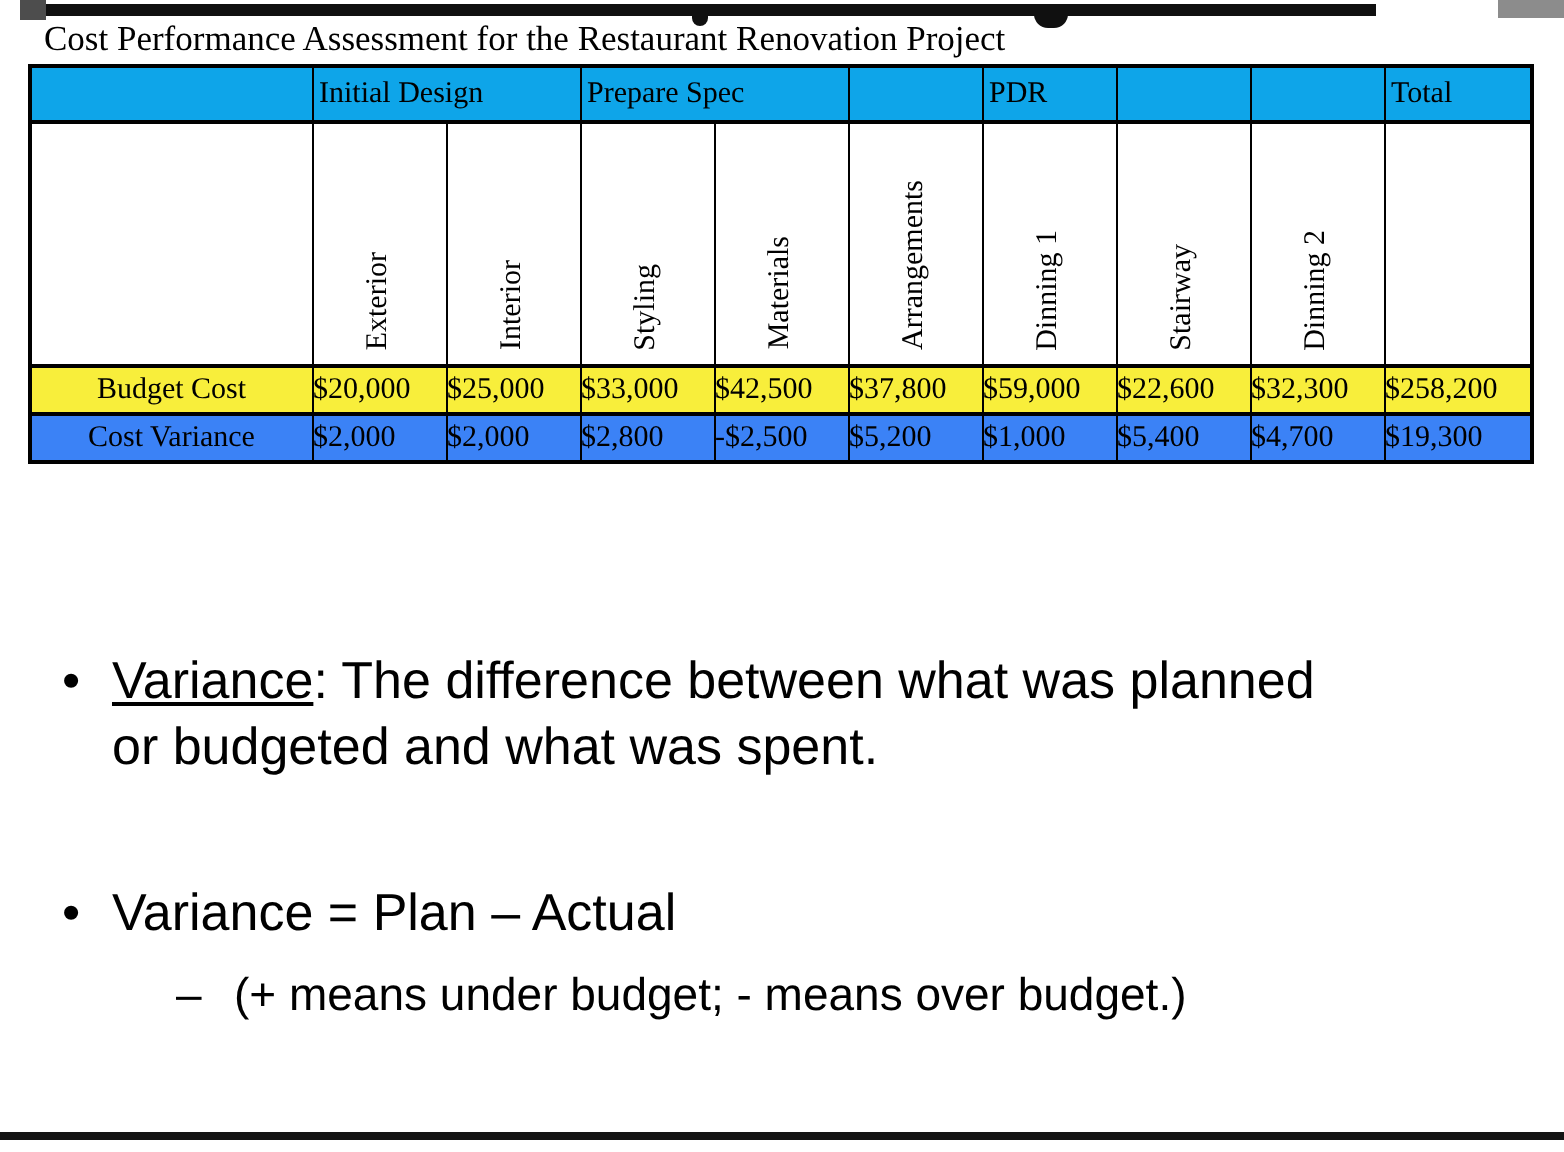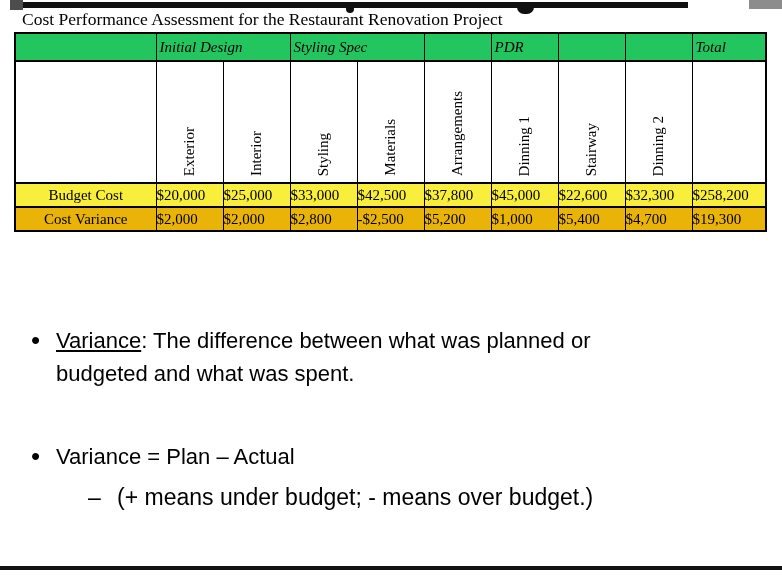--- a/index.html
+++ b/index.html
@@ -27,45 +27,45 @@
 
   
   .tbl-wrap { position:absolute; left:14px; top:32px; }
   table { border-collapse:collapse; table-layout:fixed; border:2px solid #000; }
   td {
     border:1px solid #000;
     font-size:15px;
     overflow:hidden;
     padding:0;
   }
-  tr.group-row td { height:26px; text-align:left; padding:0 0 0 3px; vertical-align:middle; background:#22c55e; border-bottom:2px solid #000;font-style:italic; }
+  tr.group-row td { height:26px; text-align:left; padding:0 0 0 3px; vertical-align:middle; background:#0ea5e9; border-bottom:2px solid #000; }
   tr.col-row td   { height:120px; vertical-align:bottom; text-align:center; background:#fff; border-bottom:2px solid #000; }
   .vert {
     display:inline-block;
     writing-mode:vertical-rl;
     transform:rotate(180deg);
     font-size:15px; line-height:1.05;
     padding-top:2px;
   }
   td.gray { background:#eeeeee; }
 
   tr.data-row td { height:22px; border-top:2px solid #000; border-bottom:2px solid #000; vertical-align:middle;font-family:Liberation Serif, serif; }
   tr.data-row td.lbl { text-align:center; }
   tr.data-row td.val { text-align:left; padding-right:3px; }
 
   tr.r-budget td   { background:#f8ee3b; }
   tr.r-actual td   { background:#f0b342; }
-  tr.r-var td      { background:#eab308; }
+  tr.r-var td      { background:#3b82f6; }
   tr.r-varpct td   { background:#57a8d9; }
 
   
   .bullets { font-family:"Liberation Sans", sans-serif; }
   .bullet { position:absolute; display:flex; }
   .bullet .marker { width:25px; flex:0 0 25px; font-size:26px; line-height:33px; }
-  .bullet .btext  { font-size:22px; line-height:33px; }
+  .bullet .btext  { font-size:26px; line-height:33px; }
   .b1 { left:31px; top:324px; }
   .b1 .btext { width:605px; }
   .b2 { left:31px; top:440px; }
   .b2 .btext { white-space:nowrap; }
   .sub { left:88px; top:483px; }
   .sub .marker { width:29px; flex:0 0 29px; font-size:23px; line-height:29px; }
   .sub .btext  { font-size:23px; line-height:29px; white-space:nowrap; }
   .u { text-decoration:underline; }
 </style>
 </head>
@@ -91,21 +91,21 @@
         <col style="width:67px">
         <col style="width:67px">
         <col style="width:67px">
       <col style="width:74px">
     </colgroup>
 
     <tbody>
         <tr class="group-row">
       <td class="gray"></td>
       <td colspan="2">Initial Design</td>
-      <td colspan="2">Styling Spec</td>
+      <td colspan="2">Prepare Spec</td>
       <td></td>
       <td>PDR</td>
       <td></td>
       <td></td>
       <td>Total</td>
     </tr>
 
     <tr class="col-row">
       <td class="gray"></td>
       <td><span class="vert">Exterior</span></td>
@@ -119,21 +119,21 @@
       <td class="gray"></td>
     </tr>
 
     <tr class="data-row r-budget">
       <td class="lbl">Budget Cost</td>
       <td class="val">$20,000</td>
       <td class="val">$25,000</td>
       <td class="val">$33,000</td>
       <td class="val">$42,500</td>
       <td class="val">$37,800</td>
-      <td class="val">$45,000</td>
+      <td class="val">$59,000</td>
       <td class="val">$22,600</td>
       <td class="val">$32,300</td>
       <td class="val">$258,200</td>
     </tr>
 
 
     <tr class="data-row r-var">
       <td class="lbl">Cost Variance</td>
       <td class="val">$2,000</td>
       <td class="val">$2,000</td>

